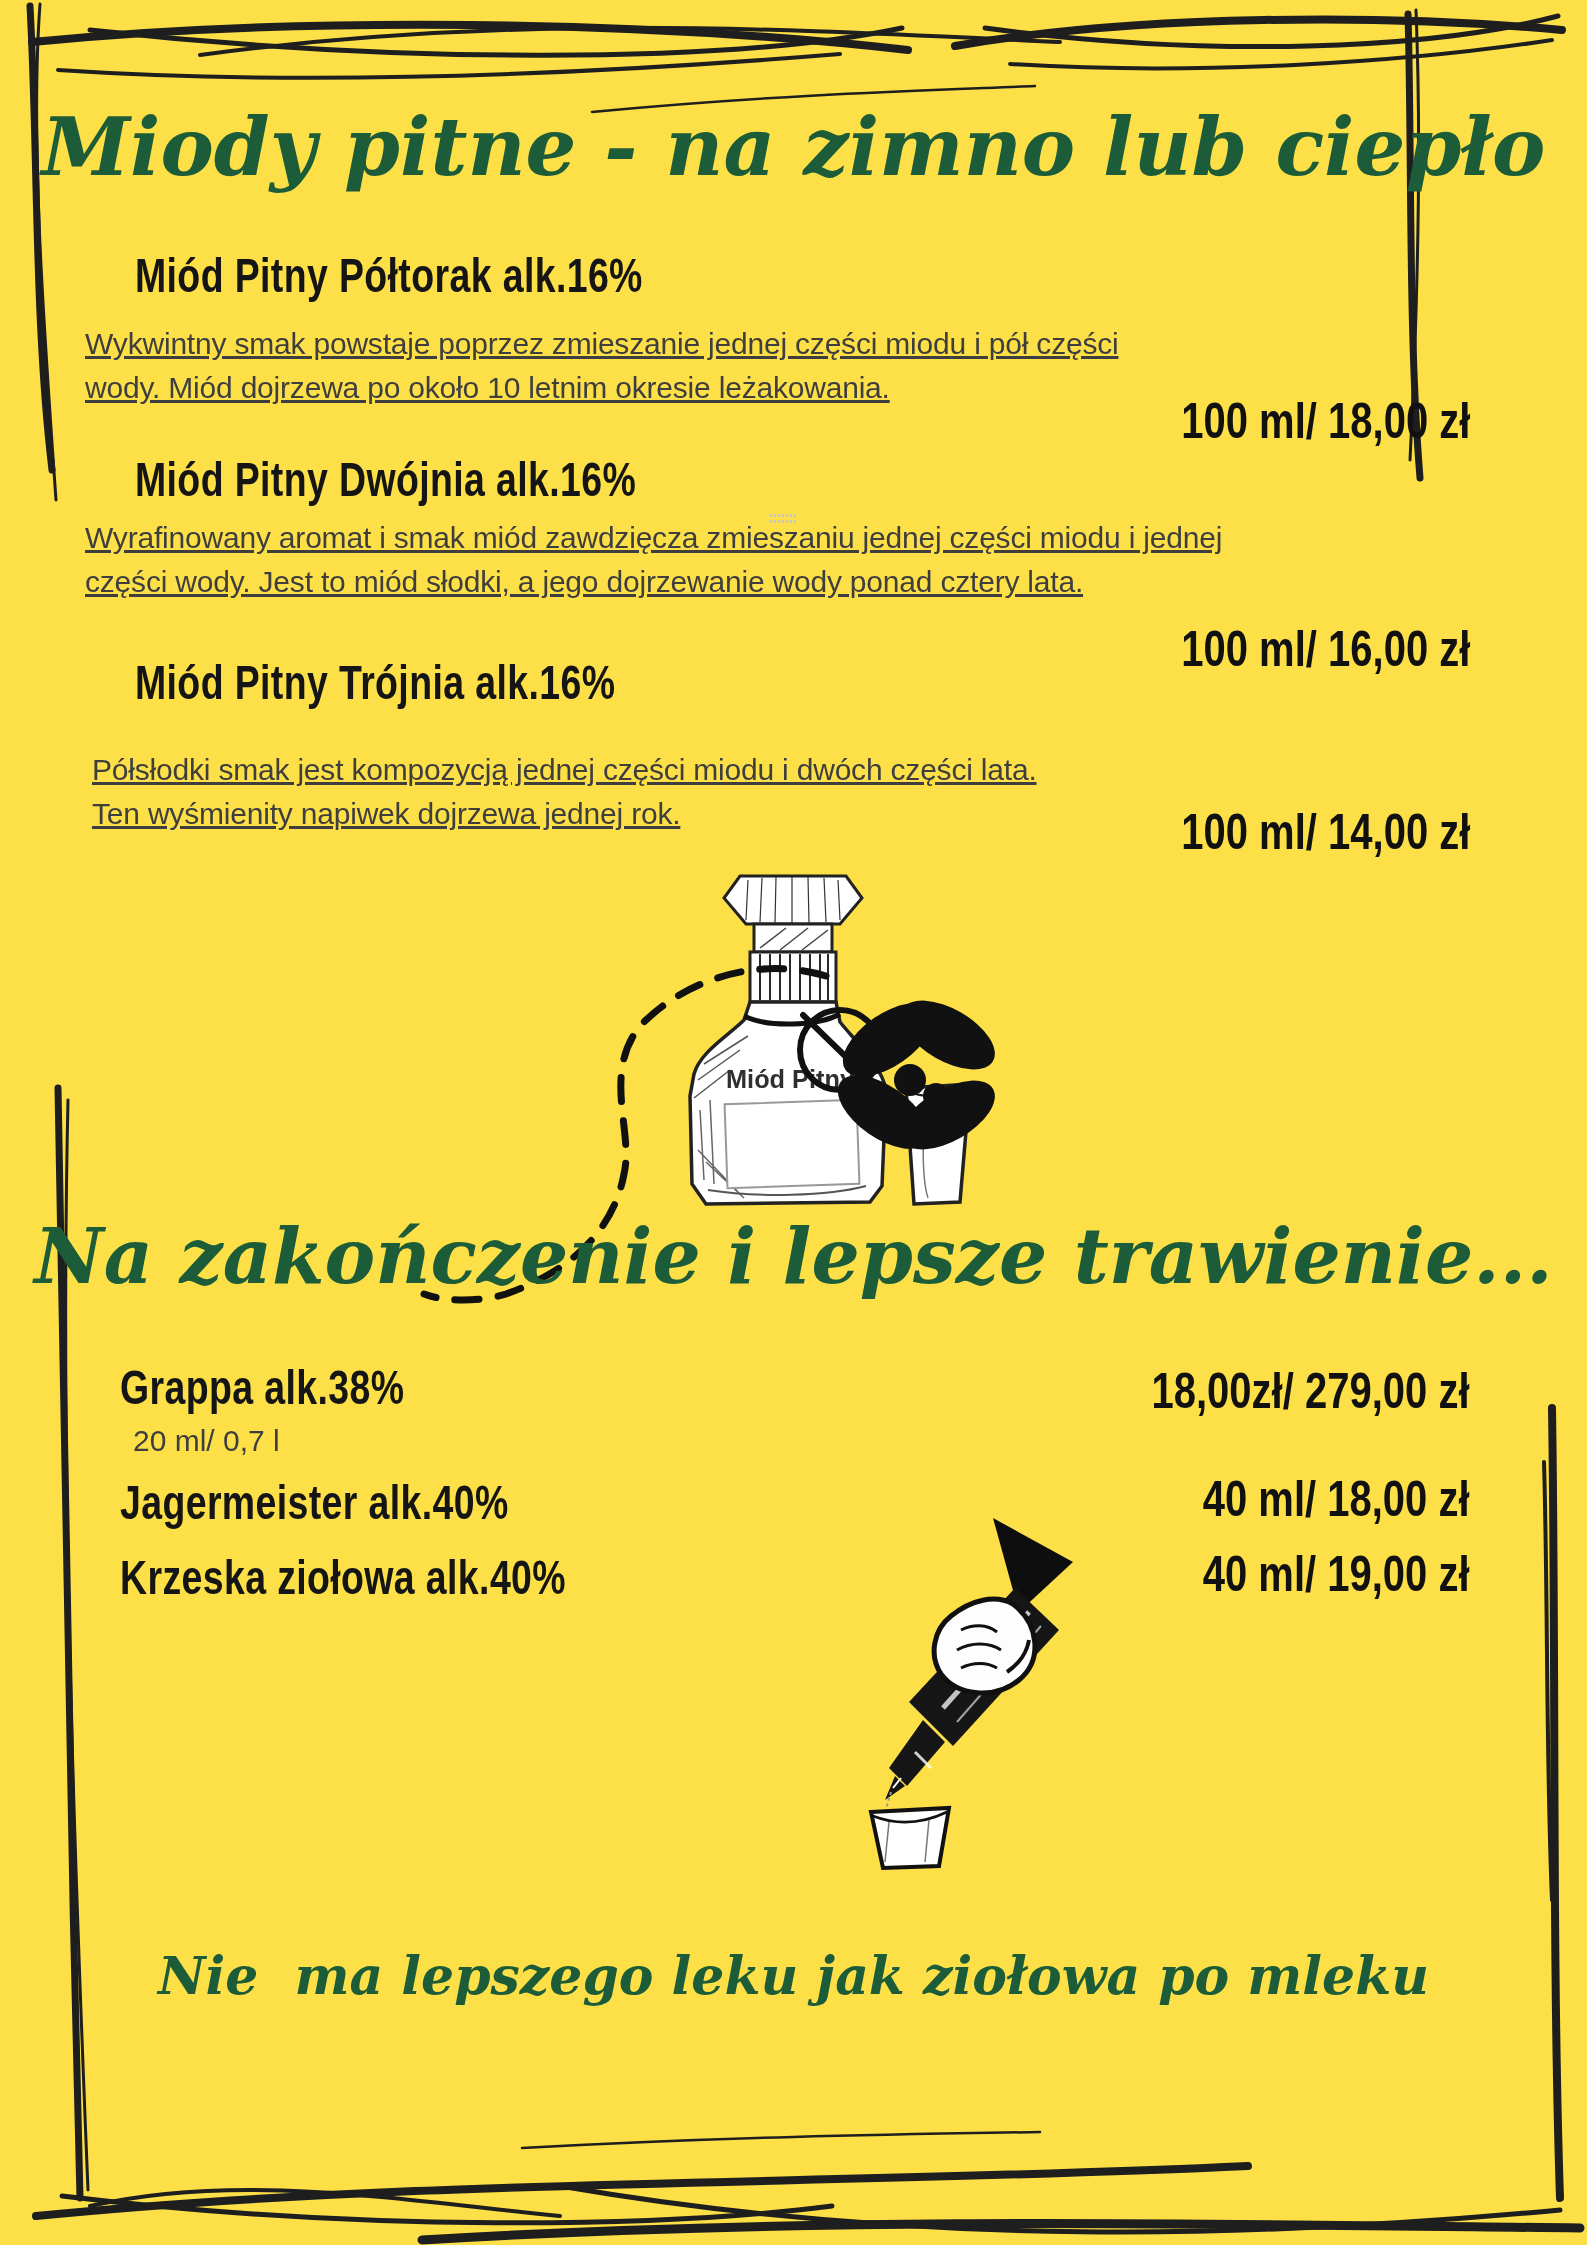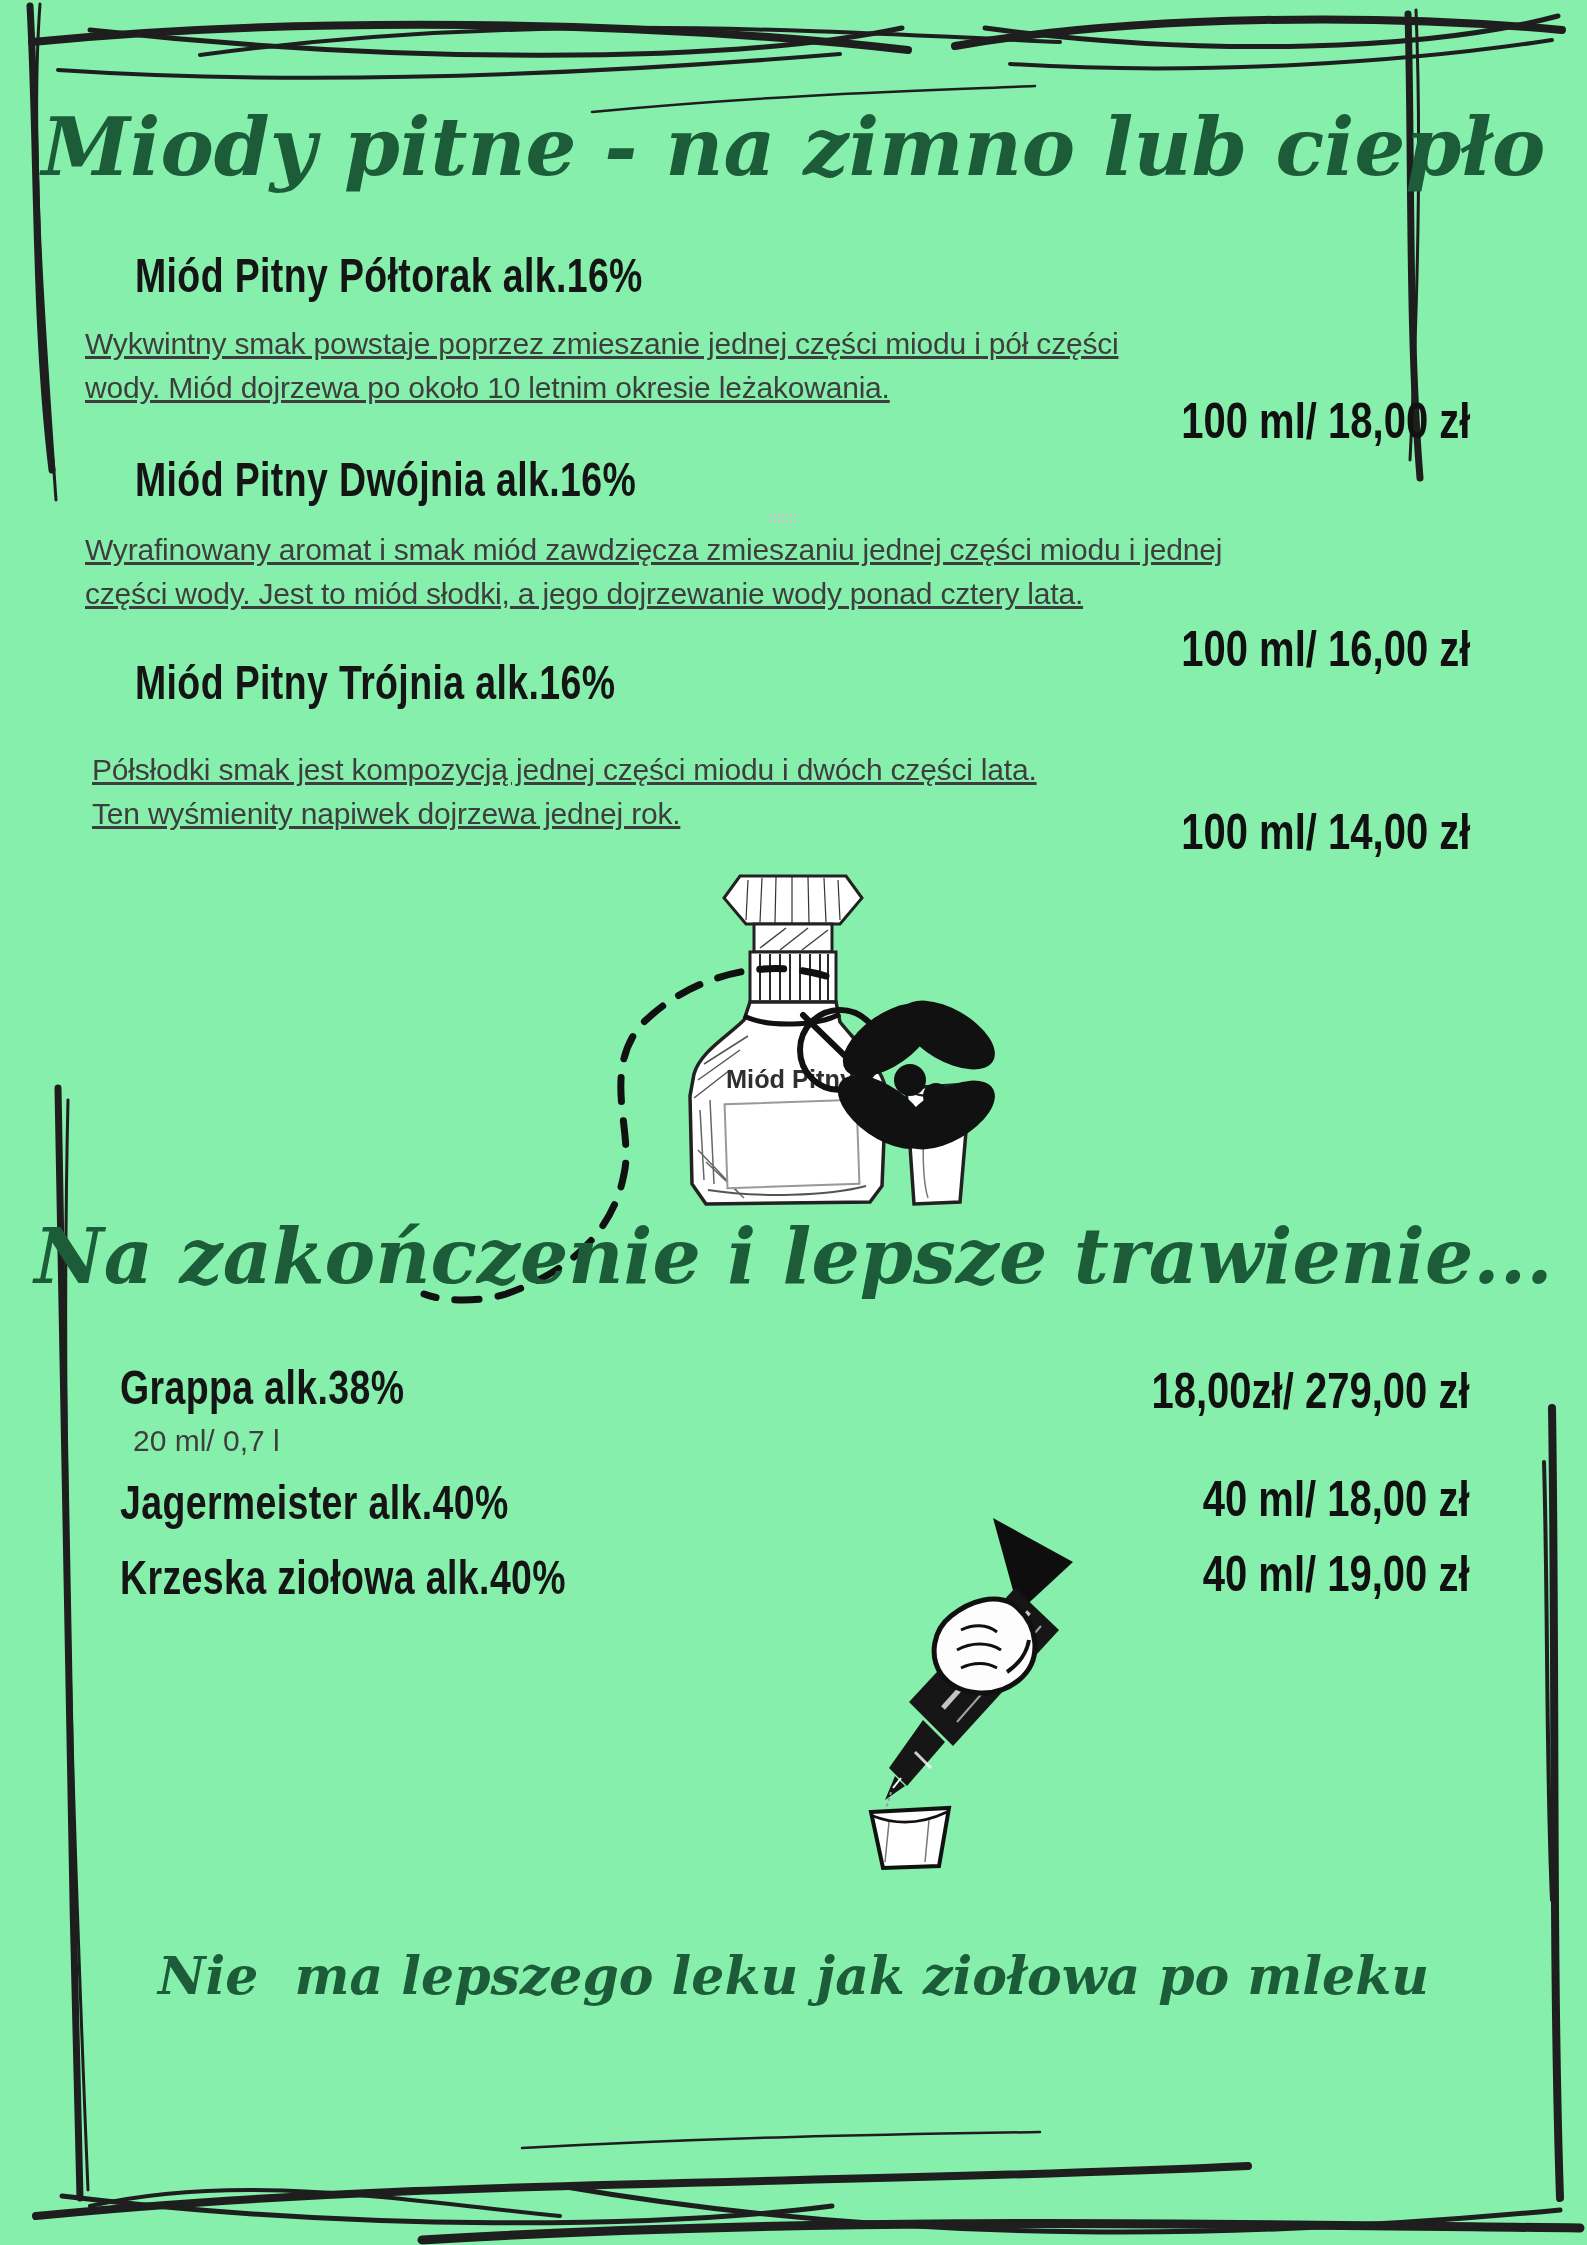--- a/index.html
+++ b/index.html
@@ -1,17 +1,17 @@
 <!DOCTYPE html>
 <html><head>
 <meta charset="utf-8">
 <style>
   :root{ --green:#1d5c38; --ink:#151515; --body:#3e3e3e; }
   html,body{margin:0;padding:0;background:#ffffff;}
-  #page{position:relative;width:1587px;height:2245px;background:#86efac;overflow:hidden;
+  #page{position:relative;width:1587px;height:2245px;background:#fde047;overflow:hidden;
         font-family:"Liberation Sans",sans-serif;}
   .abs{position:absolute;}
   .script{font-family:"DejaVu Serif",serif;font-style:italic;font-weight:700;
           color:var(--green);white-space:pre;}
   .center{left:0;right:0;text-align:center;}
   .name{font-family:"Liberation Sans",sans-serif;font-weight:700;color:var(--ink);
         font-size:48px;white-space:nowrap;transform:scaleX(.78);transform-origin:left center;
         letter-spacing:.5px;}
   .price{font-family:"Liberation Sans",sans-serif;font-weight:700;color:#111;
          font-size:50px;white-space:nowrap;transform:scaleX(.8);transform-origin:right center;}
@@ -61,21 +61,21 @@
   <div class="abs script center" style="top:100px;font-size:80px;">Miody pitne - na zimno lub ciepło</div>
 
   <div class="abs name" style="left:135px;top:248px;">Miód Pitny Półtorak alk.16%</div>
   <div class="abs" style="left:85px;top:322px;">
     <div class="desc">Wykwintny smak powstaje poprzez zmieszanie jednej części miodu i pół części</div>
     <div class="desc">wody. Miód dojrzewa po około 10 letnim okresie leżakowania.</div>
   </div>
   <div class="abs price" style="right:117px;top:392px;">100 ml/ 18,00 zł</div>
 
   <div class="abs name" style="left:135px;top:452px;">Miód Pitny Dwójnia alk.16%</div>
-  <div class="abs" style="left:85px;top:528px;">
+  <div class="abs" style="left:85px;top:516px;">
     <div class="desc">Wyrafinowany aromat i smak miód zawdzięcza zmieszaniu jednej części miodu i jednej</div>
     <div class="desc">części wody. Jest to miód słodki, a jego dojrzewanie wody ponad cztery lata.</div>
   </div>
   <div class="abs price" style="right:117px;top:620px;">100 ml/ 16,00 zł</div>
 
   <div class="abs name" style="left:135px;top:655px;">Miód Pitny Trójnia alk.16%</div>
   <div class="abs" style="left:92px;top:748px;">
     <div class="desc">Półsłodki smak jest kompozycją jednej części miodu i dwóch części lata.</div>
     <div class="desc">Ten wyśmienity napiwek dojrzewa jednej rok.</div>
   </div>

